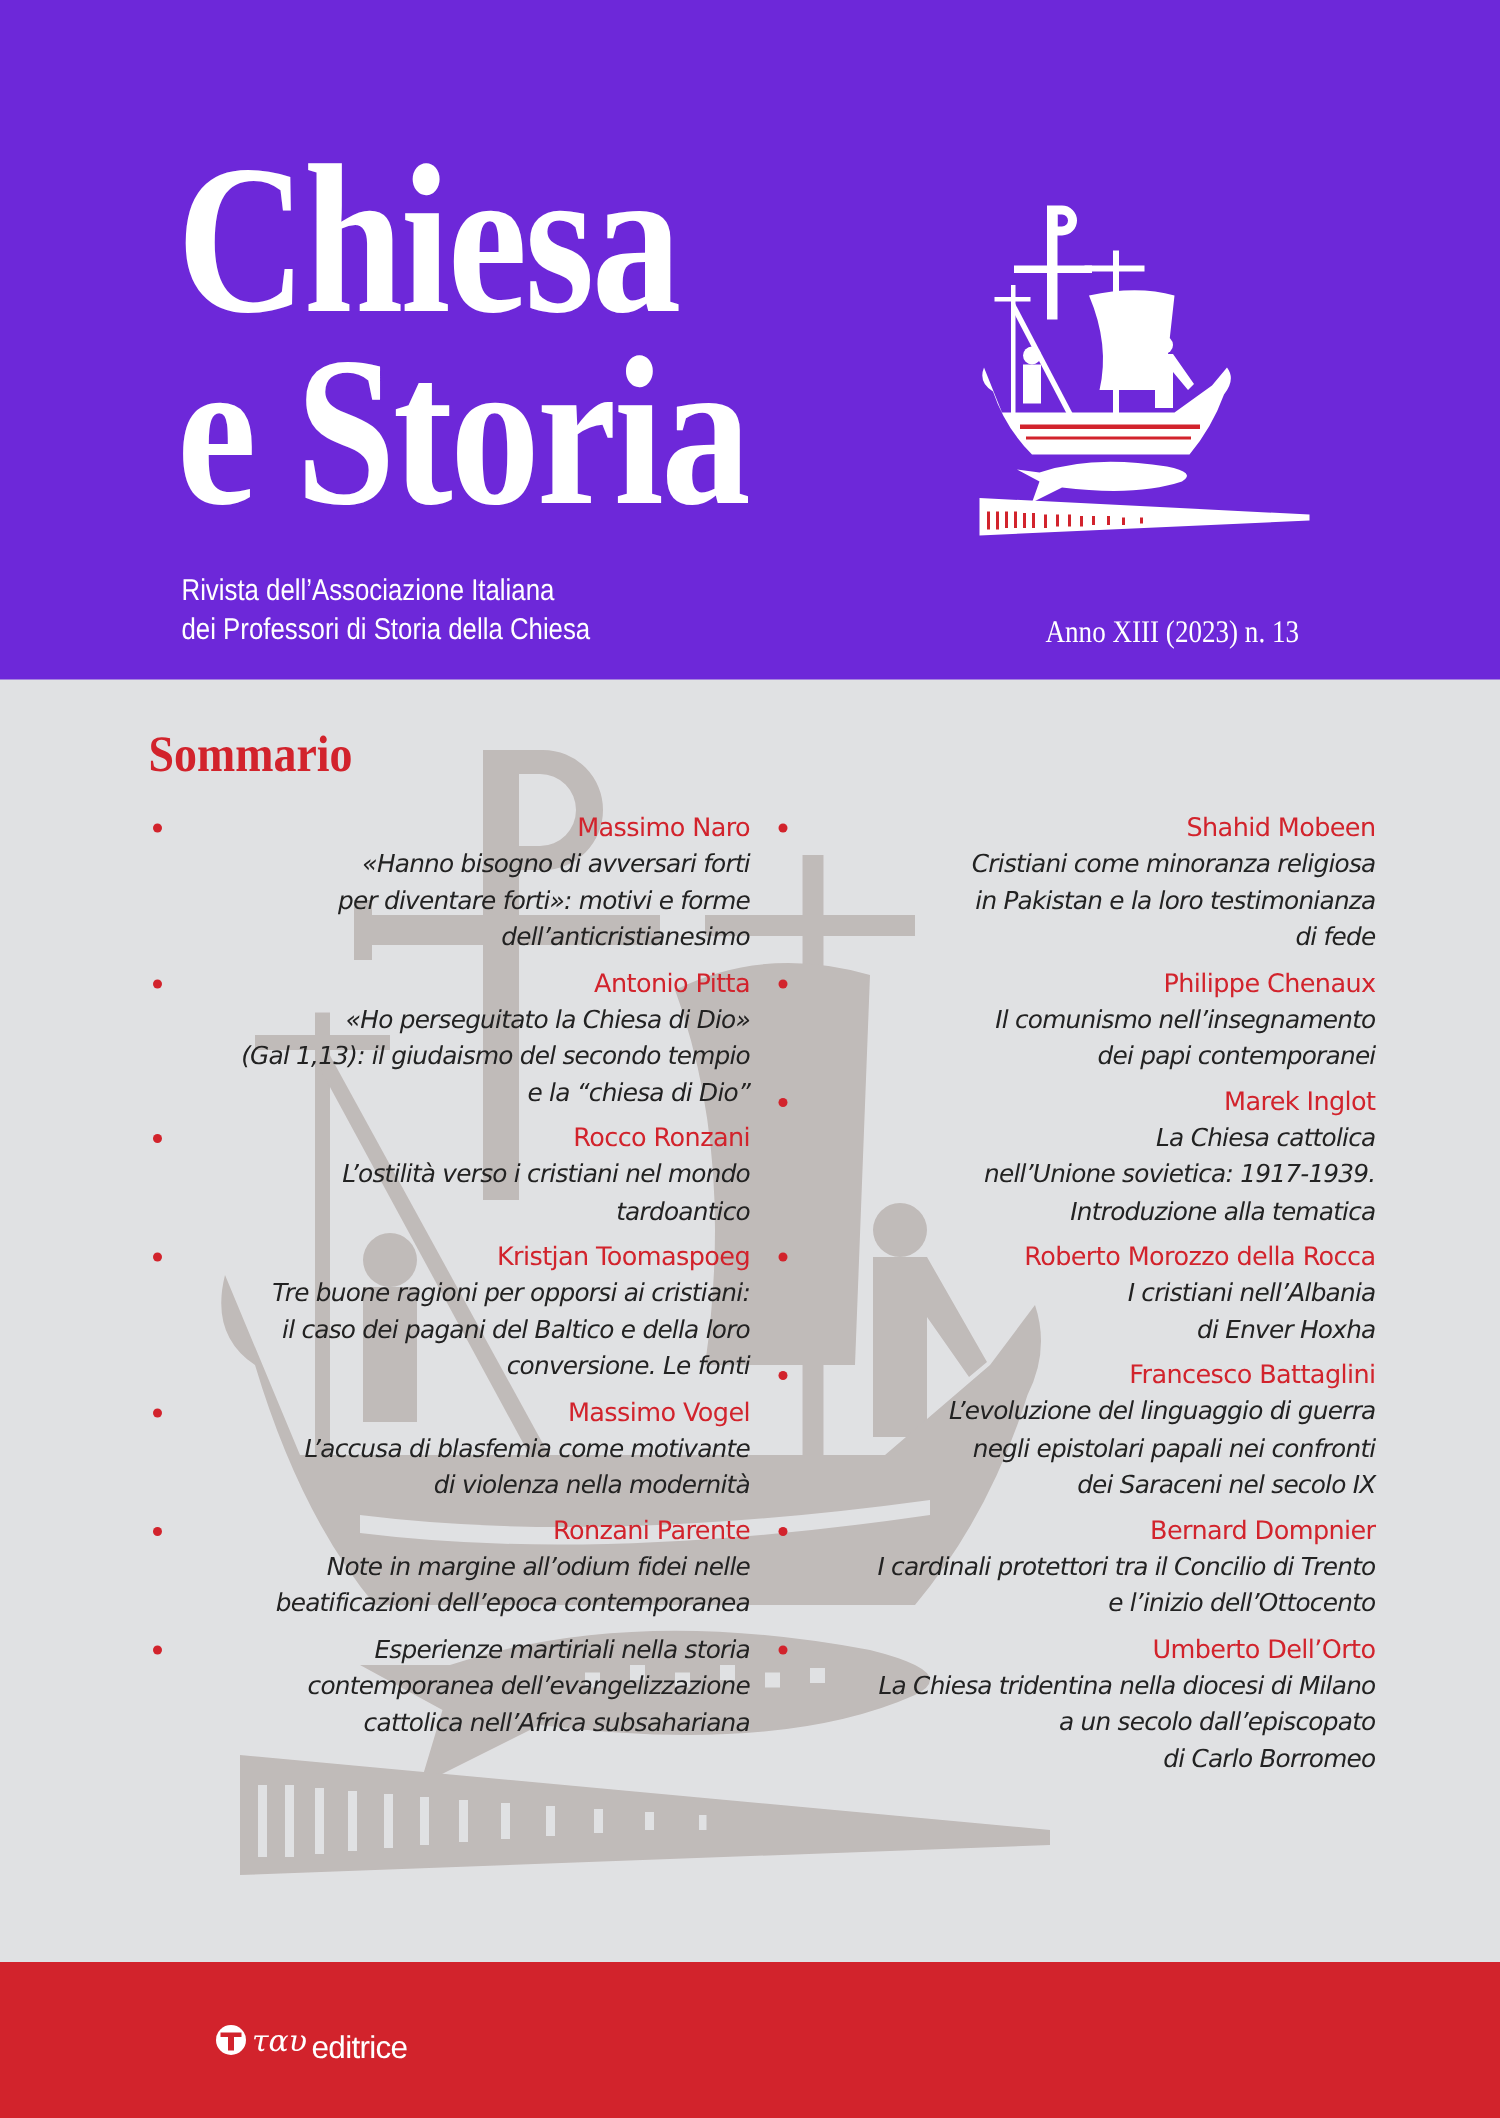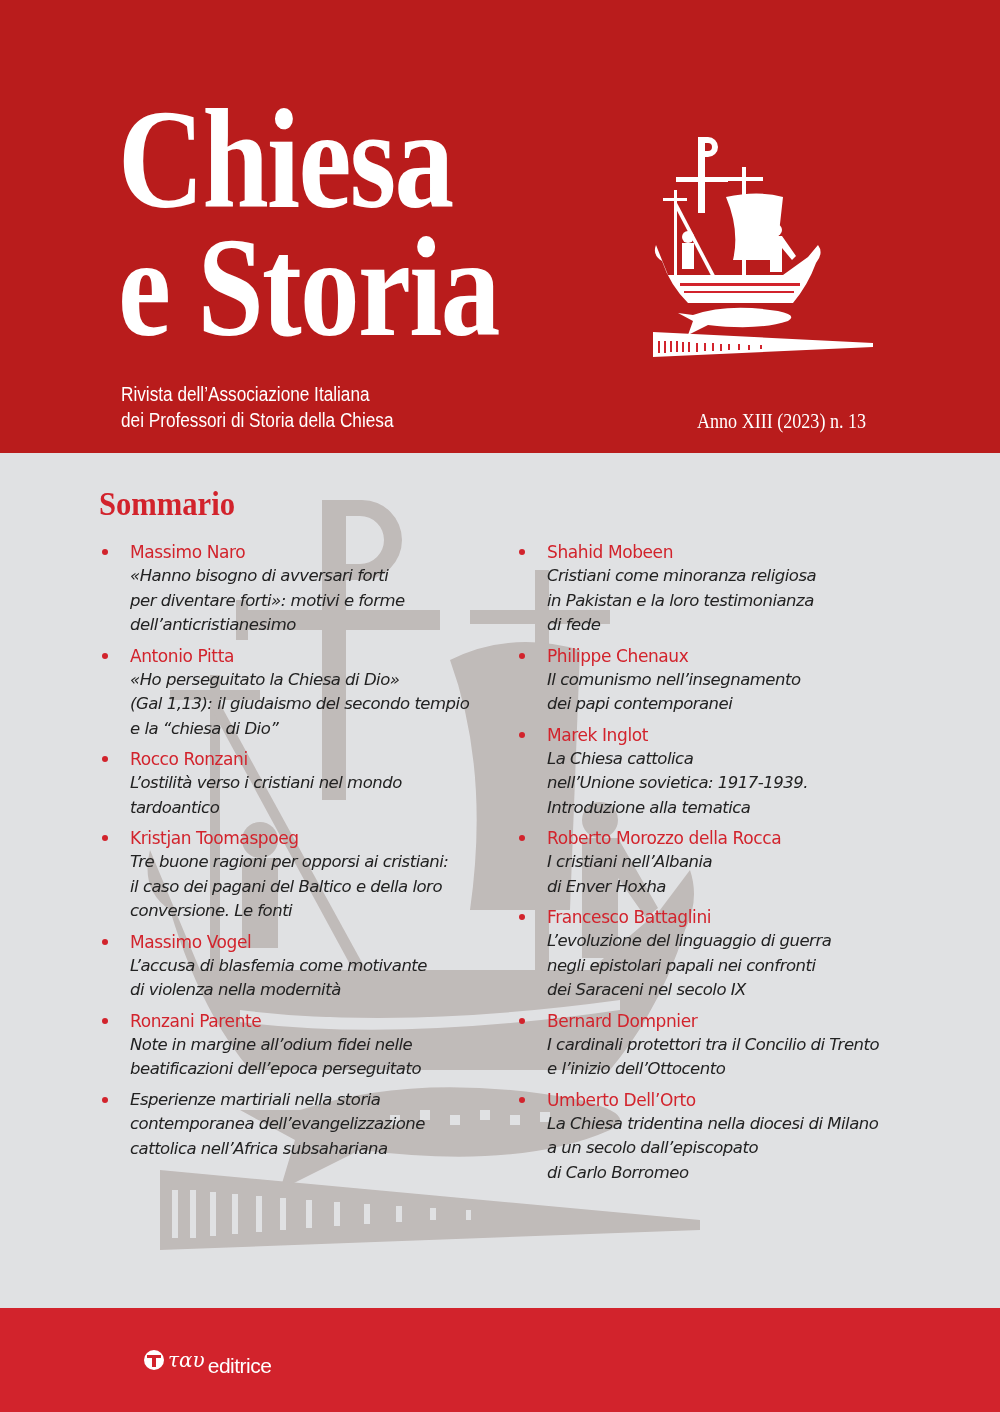--- a/index.html
+++ b/index.html
@@ -3,21 +3,21 @@
 <meta charset="utf-8">
 <style>
   html, body { margin: 0; padding: 0; }
   body {
     width: 1000px; height: 1412px; position: relative; overflow: hidden;
     background: #e0e1e3;
     font-family: "DejaVu Sans", sans-serif;
   }
   .header {
     position: absolute; left: 0; top: 0; width: 1000px; height: 453px;
-    background: #b91c1c;
+    background: #6d28d9;
   }
   .title {
     position: absolute; left: 118px; top: 95px; margin: 0;
     color: #fff;
     font-family: "Liberation Serif", "DejaVu Serif", serif;
     font-weight: bold;
     font-size: 142px; line-height: 128px;
     letter-spacing: -2px;
     transform: scaleX(0.84); transform-origin: left top;
   }
@@ -39,21 +39,21 @@
   .watermark { position: absolute; left: 140px; top: 490px; width: 560px; height: 780px; }
   .sommario {
     position: absolute; left: 99px; top: 482px; margin: 0;
     color: #d2232c; font-family: "Liberation Serif", serif; font-weight: bold;
     font-size: 34px; line-height: 44px;
     transform: scaleX(0.9); transform-origin: left top;
   }
   .toc-col { position: absolute; top: 540px; list-style: none; margin: 0; padding: 0; }
   .toc-col.left { left: 100px; width: 400px; }
   .toc-col.right { left: 517px; width: 400px; }
-  .toc-item { position: relative; padding-left: 30px; margin-bottom: 6px; }
+  .toc-item { position: relative; padding-left: 30px; margin-bottom: 6px; text-align: right; }
   .bullet {
     position: absolute; left: 2px; top: 9px; width: 6px; height: 6px;
     border-radius: 50%; background: #d2232c;
   }
   .author {
     display: block; color: #d2232c; font-family: "DejaVu Sans", sans-serif;
     font-size: 17px; line-height: 24px; letter-spacing: -0.4px;
   }
   .article {
     display: block; color: #222; font-family: "DejaVu Sans", sans-serif;
@@ -218,21 +218,21 @@
   <li class="toc-item">
     <span class="bullet"></span>
     <span class="author">Massimo Vogel</span>
     <span class="article">L’accusa di blasfemia come motivante
 di violenza nella modernità</span>
   </li>
   <li class="toc-item">
     <span class="bullet"></span>
     <span class="author">Ronzani Parente</span>
     <span class="article">Note in margine all’odium fidei nelle
-beatificazioni dell’epoca perseguitato</span>
+beatificazioni dell’epoca contemporanea</span>
   </li>
   <li class="toc-item">
     <span class="bullet"></span>
     <span class="article">Esperienze martiriali nella storia
 contemporanea dell’evangelizzazione
 cattolica nell’Africa subsahariana</span>
   </li>
 </ul>
 
 <ul class="toc-col right">

